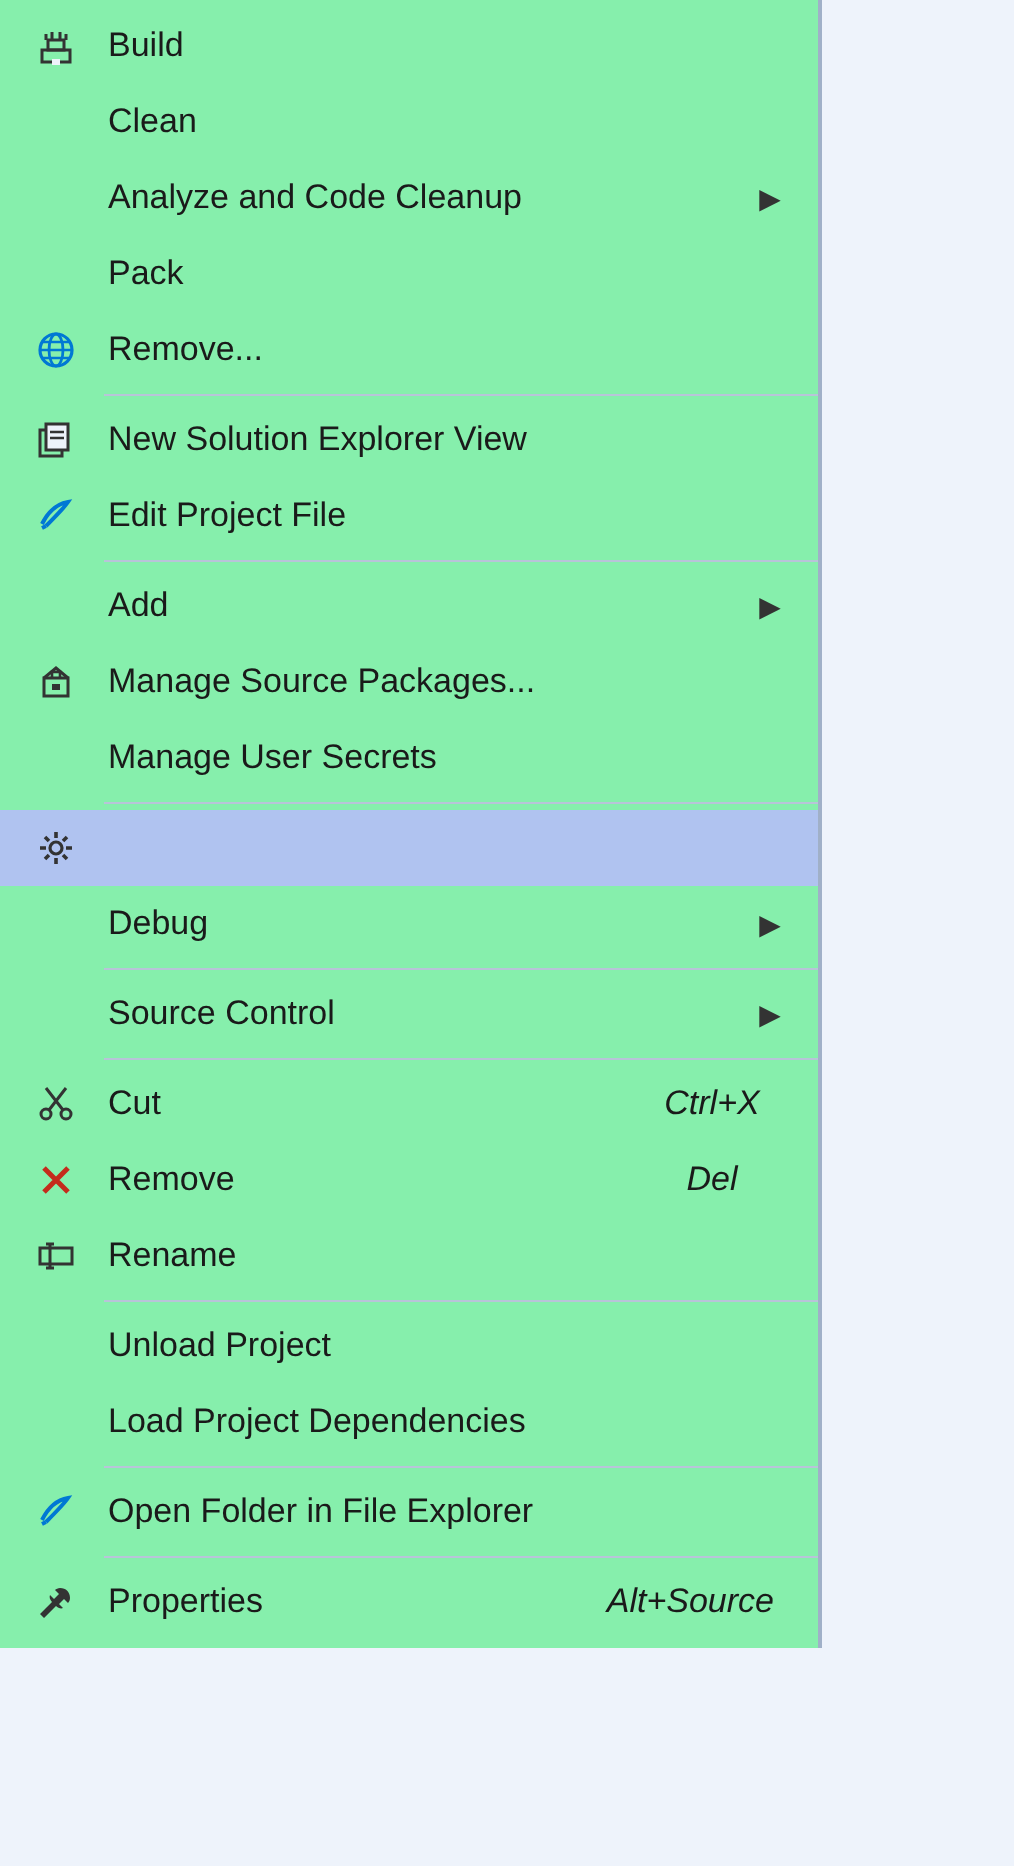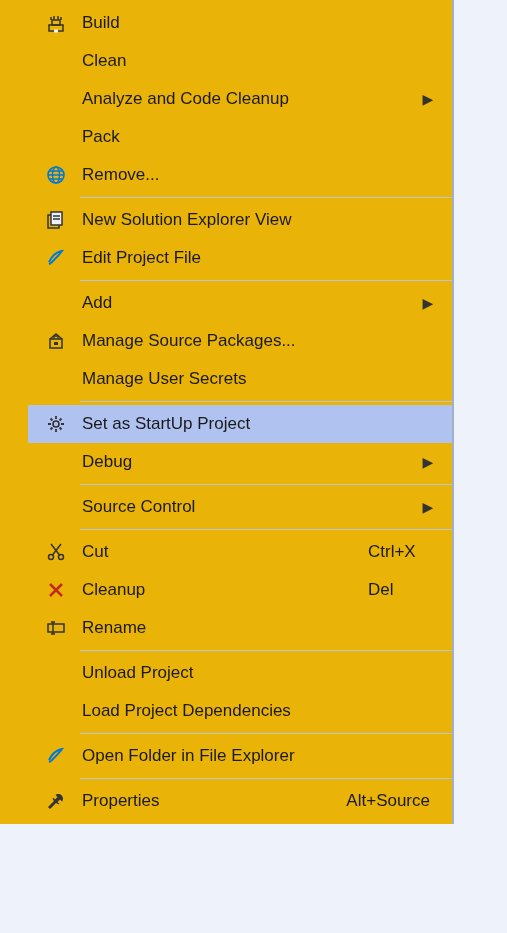--- a/index.html
+++ b/index.html
@@ -10,26 +10,25 @@
     body {
       font-family: "Segoe UI", Tahoma, sans-serif;
       font-size: 17px;
       background: #eef3fb;
       color: #1a1a1a;
       width: 507px;
       height: 933px;
       overflow: hidden;
     }
     .context-menu {
-      width: 454px;
-      background: #eab308;
+      width: 411px;
+      background: #86efac;
       border-right: 2px solid #a0b0c8;
       padding-top: 4px;
       padding-bottom: 4px;
-      padding-left: 28px;
     }
     .menu-item {
       display: flex;
       align-items: center;
       height: 38px;
       padding-left: 8px;
       padding-right: 14px;
       cursor: pointer;
     }
     .menu-item.highlighted {
@@ -43,21 +42,22 @@
       flex-shrink: 0;
     }
     .label-cell {
       flex: 1;
       padding-left: 6px;
     }
     .shortcut-cell {
       color: #1a1a1a;
       padding-right: 8px;
       min-width: 70px;
-      text-align: left;
+      text-align: center;
+      font-style: italic;
     }
     .submenu-arrow {
       width: 20px;
       text-align: center;
       font-size: 14px;
       color: #333;
     }
     .separator {
       height: 1px;
       background: #b8c4d8;
@@ -149,21 +149,20 @@
       <div class="label-cell">Manage User Secrets</div>
     </div>
     <div class="separator"></div>
     <div class="menu-item highlighted">
       <div class="icon-cell">
         <svg width="20" height="20" viewBox="0 0 20 20">
           <circle cx="10" cy="10" r="3" fill="none" stroke="#333" stroke-width="1.6"></circle>
           <path d="M10 2 L10 5 M10 15 L10 18 M2 10 L5 10 M15 10 L18 10 M4.5 4.5 L6.5 6.5 M13.5 13.5 L15.5 15.5 M4.5 15.5 L6.5 13.5 M13.5 6.5 L15.5 4.5" stroke="#333" stroke-width="1.8"></path>
         </svg>
       </div>
-      <div class="label-cell">Set as StartUp Project</div>
     </div>
     <div class="menu-item">
       <div class="icon-cell"></div>
       <div class="label-cell">Debug</div>
       <div class="submenu-arrow">▶</div>
     </div>
     <div class="separator"></div>
     <div class="menu-item">
       <div class="icon-cell"></div>
       <div class="label-cell">Source Control</div>
@@ -180,21 +179,21 @@
       </div>
       <div class="label-cell">Cut</div>
       <div class="shortcut-cell">Ctrl+X</div>
     </div>
     <div class="menu-item">
       <div class="icon-cell">
         <svg width="20" height="20" viewBox="0 0 20 20">
           <path d="M4 4 L16 16 M16 4 L4 16" stroke="#c42b1c" stroke-width="2.5"></path>
         </svg>
       </div>
-      <div class="label-cell">Cleanup</div>
+      <div class="label-cell">Remove</div>
       <div class="shortcut-cell">Del</div>
     </div>
     <div class="menu-item">
       <div class="icon-cell">
         <svg width="20" height="20" viewBox="0 0 20 20">
           <rect x="2" y="6" width="16" height="8" fill="none" stroke="#333" stroke-width="1.5"></rect>
           <path d="M7 4 L7 16" stroke="#333" stroke-width="1.5"></path>
           <path d="M5 4 L9 4 M5 16 L9 16" stroke="#333" stroke-width="1.5"></path>
         </svg>
       </div>

